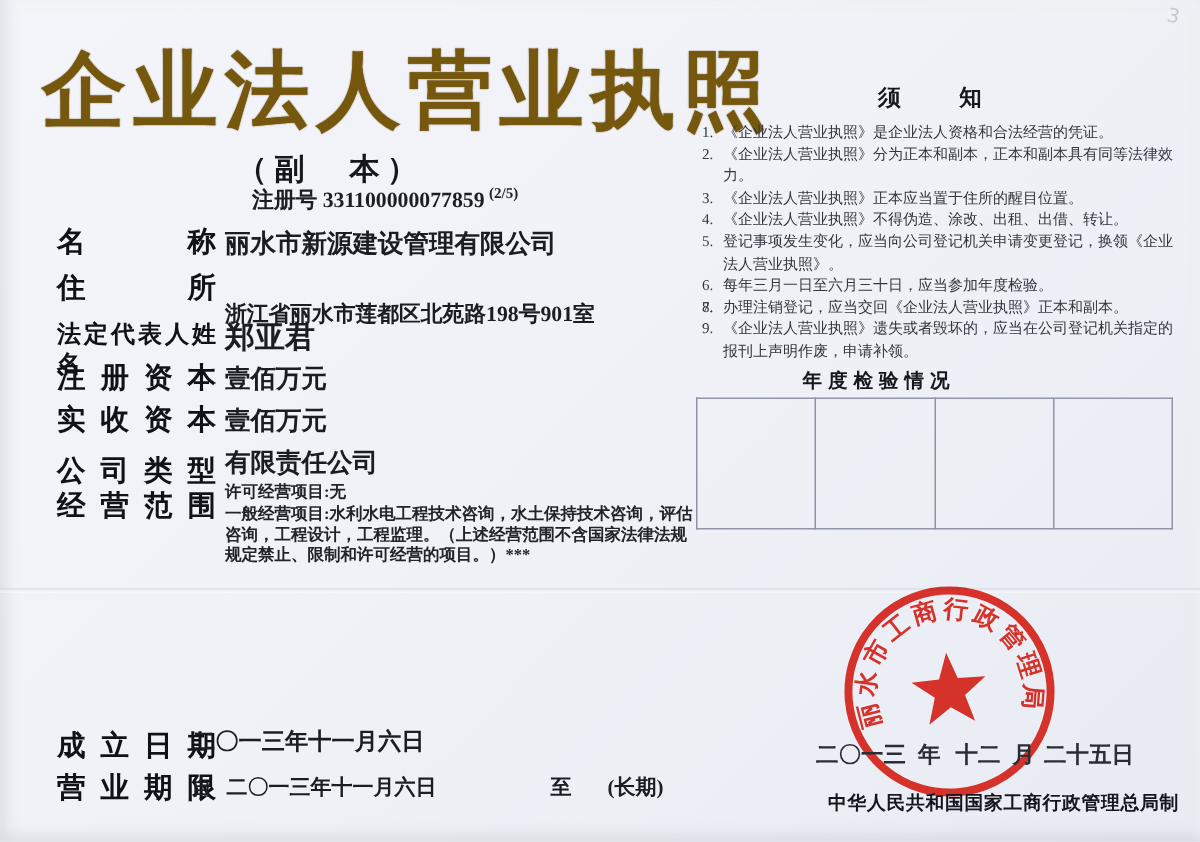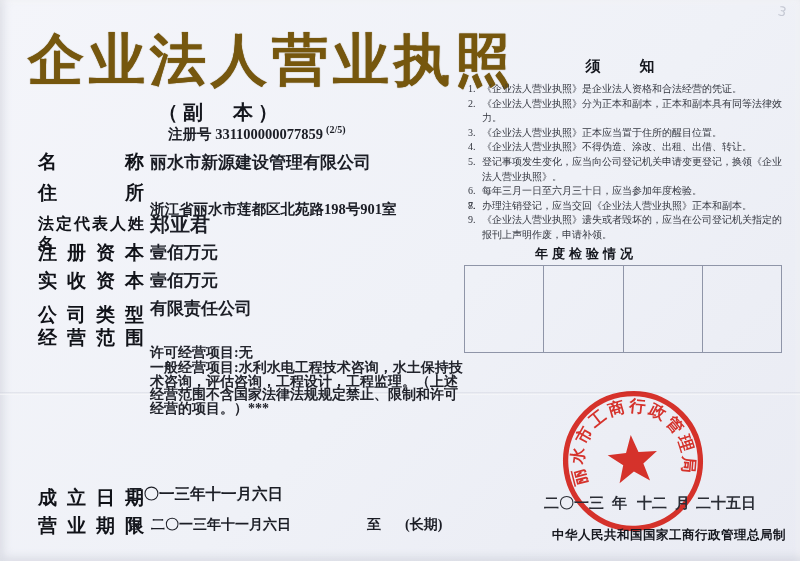--- a/index.html
+++ b/index.html
@@ -23,22 +23,22 @@
   .regline{position:absolute;left:168px;top:124px;font-size:14.5px;color:#1c1e26;font-weight:700;}
   .regline sup{font-size:10px;margin-left:3px;}
 
   
   .flabel{position:absolute;left:38px;width:106px;color:#101218;
           font:bold 19px/1.25 "Liberation Sans","DejaVu Sans",sans-serif;
           text-align:justify;text-align-last:justify;}
   .flabel.small{font-size:16px;}
   .fvalue{position:absolute;left:150px;color:#1b1d25;font-weight:600;font-size:17px;}
   .fvalue.addr{font-size:14.5px;top:184px;margin-top:16px;}
-  .scope-text{position:absolute;left:150px;top:322px;width:314px;font-size:14px;
-          line-height:13.8px;color:#22242c;font-weight:600;margin-top:24px;}
+  .scope-text{position:absolute;left:150px;top:322px;width:314px;font-size:11px;
+          line-height:13.8px;color:#22242c;font-weight:600;}
   .scope-text .l2{margin-top:1px;}
 
   
   .dvalue{position:absolute;color:#1b1d25;font-weight:600;font-size:15.5px;}
   .term-line{position:absolute;left:128px;top:516px;font-size:14px;font-weight:600;color:#1b1d25;}
   .term-line .pre{font-size:13px;}
   .term-line .from{margin-left:10px;}
   .term-line .to-label{margin-left:76px;}
   .term-line .to-val{margin-left:24px;}
 

